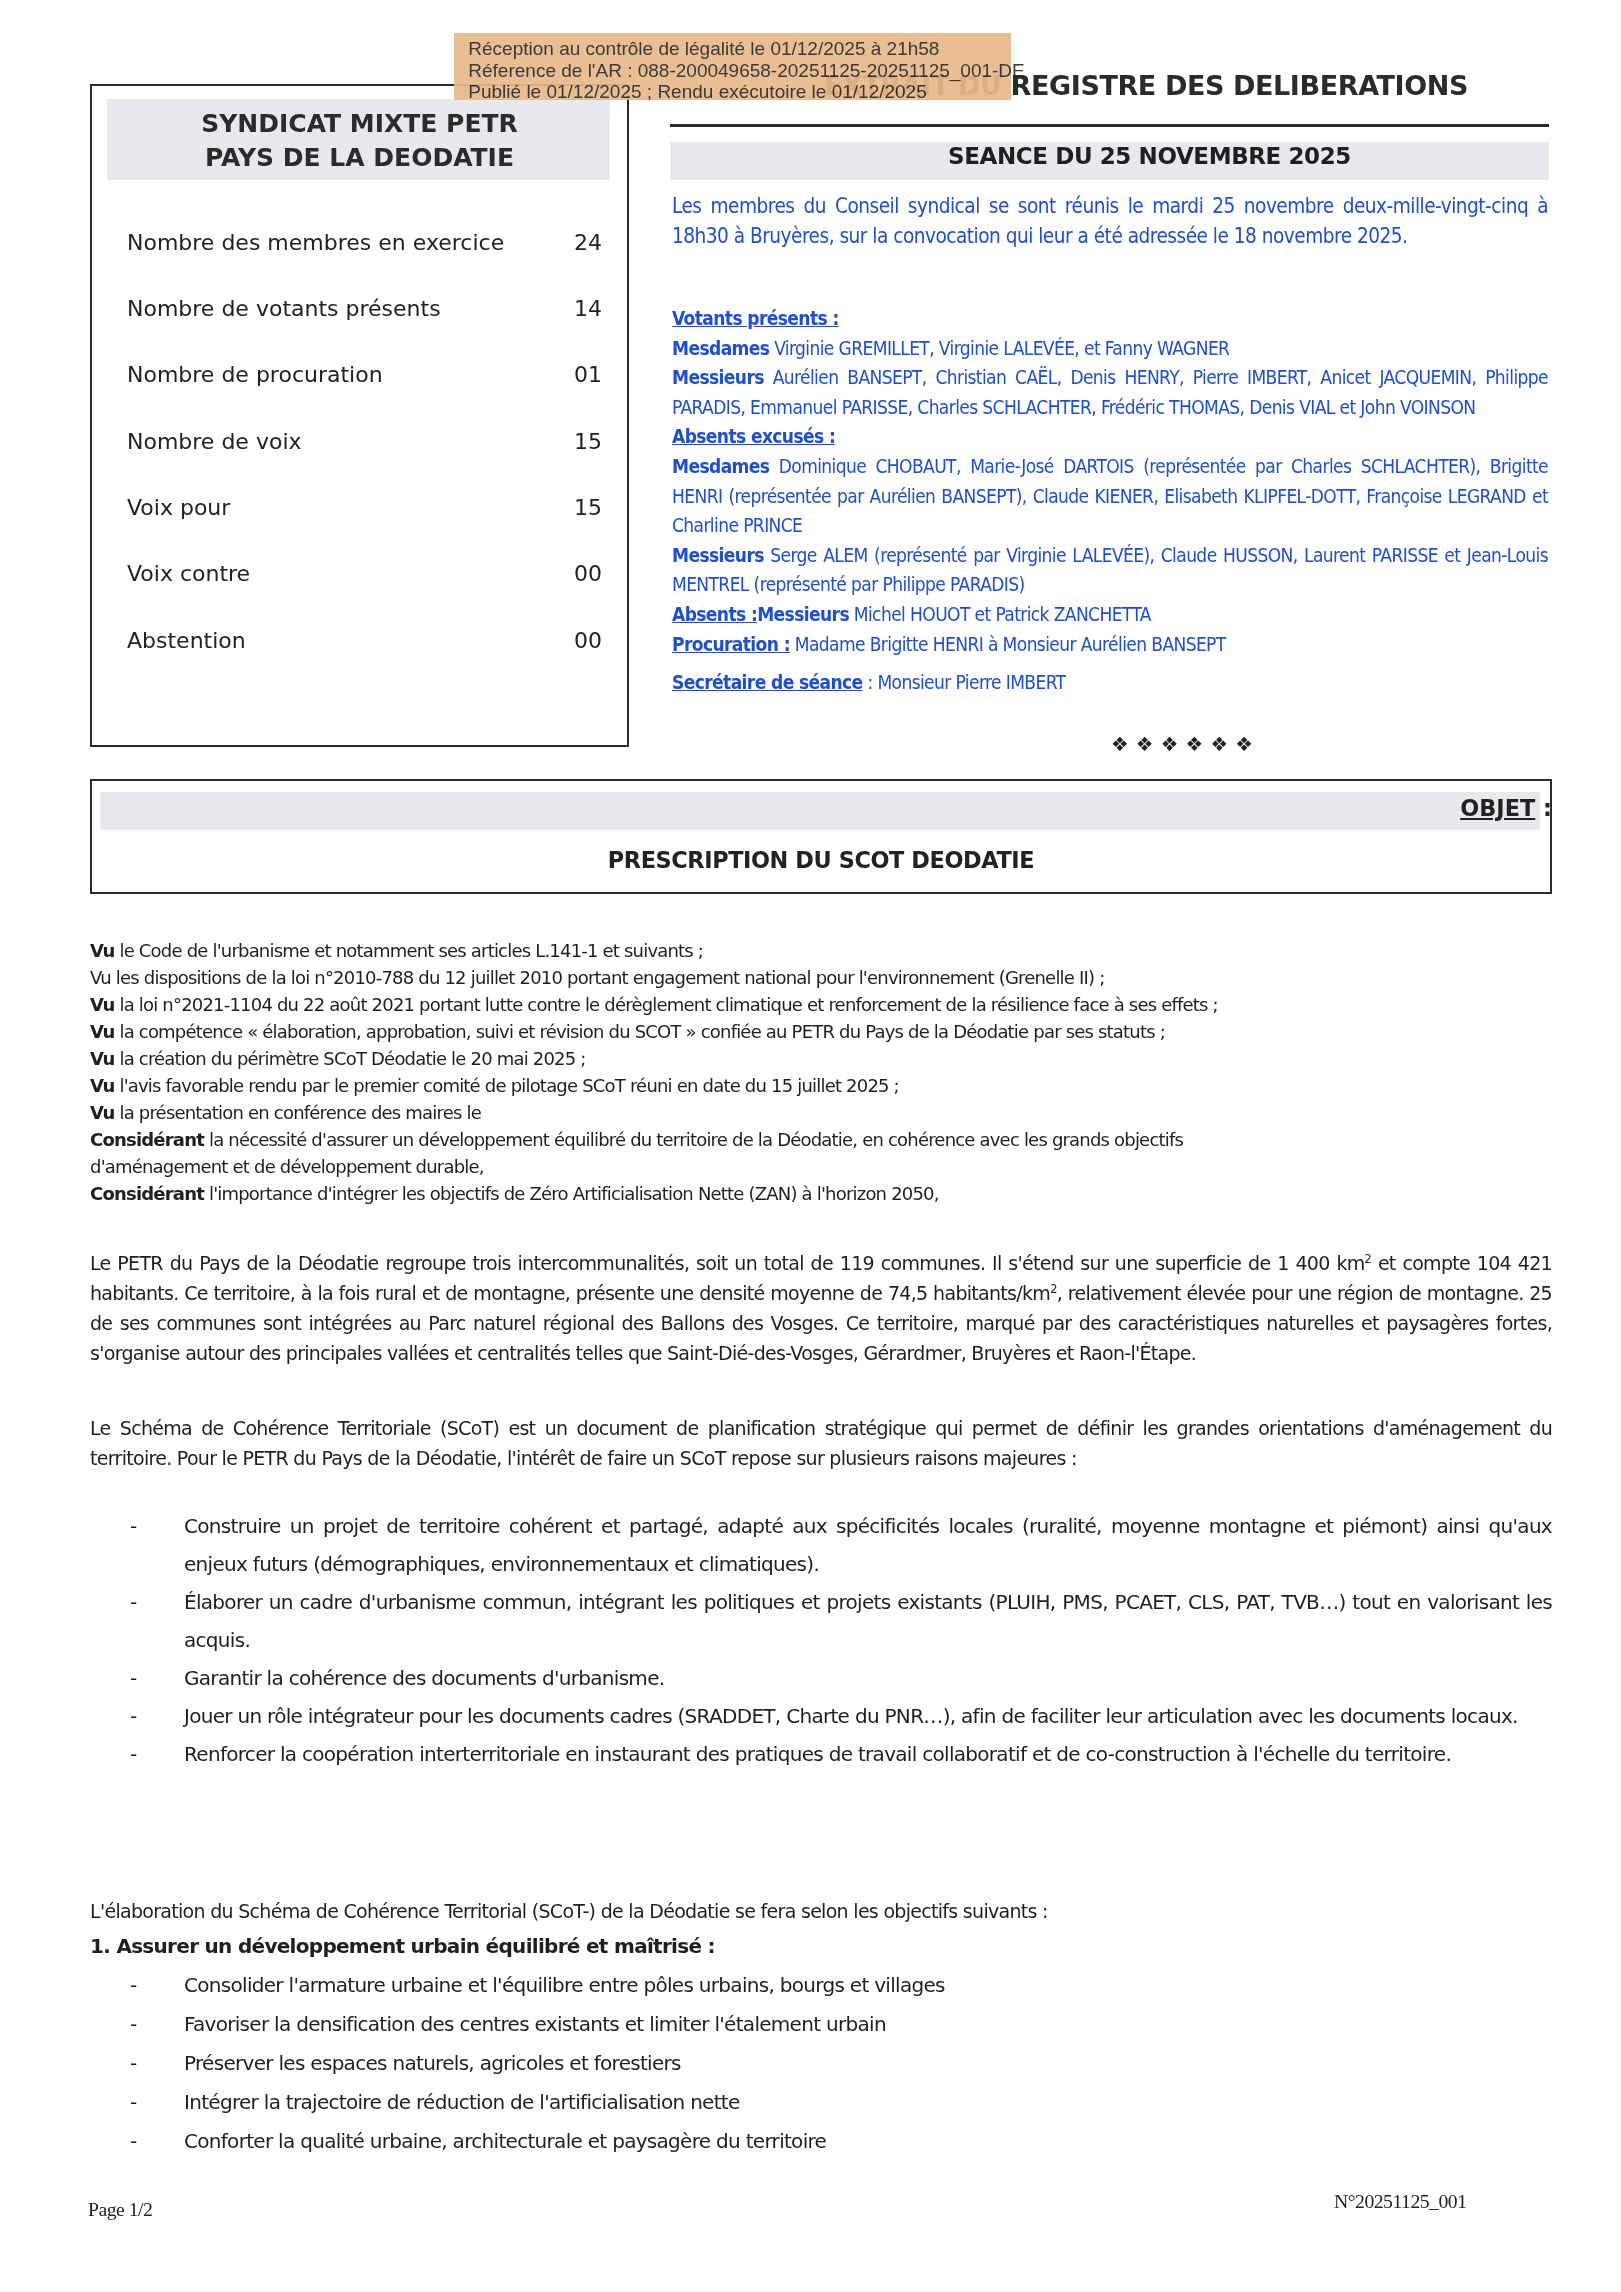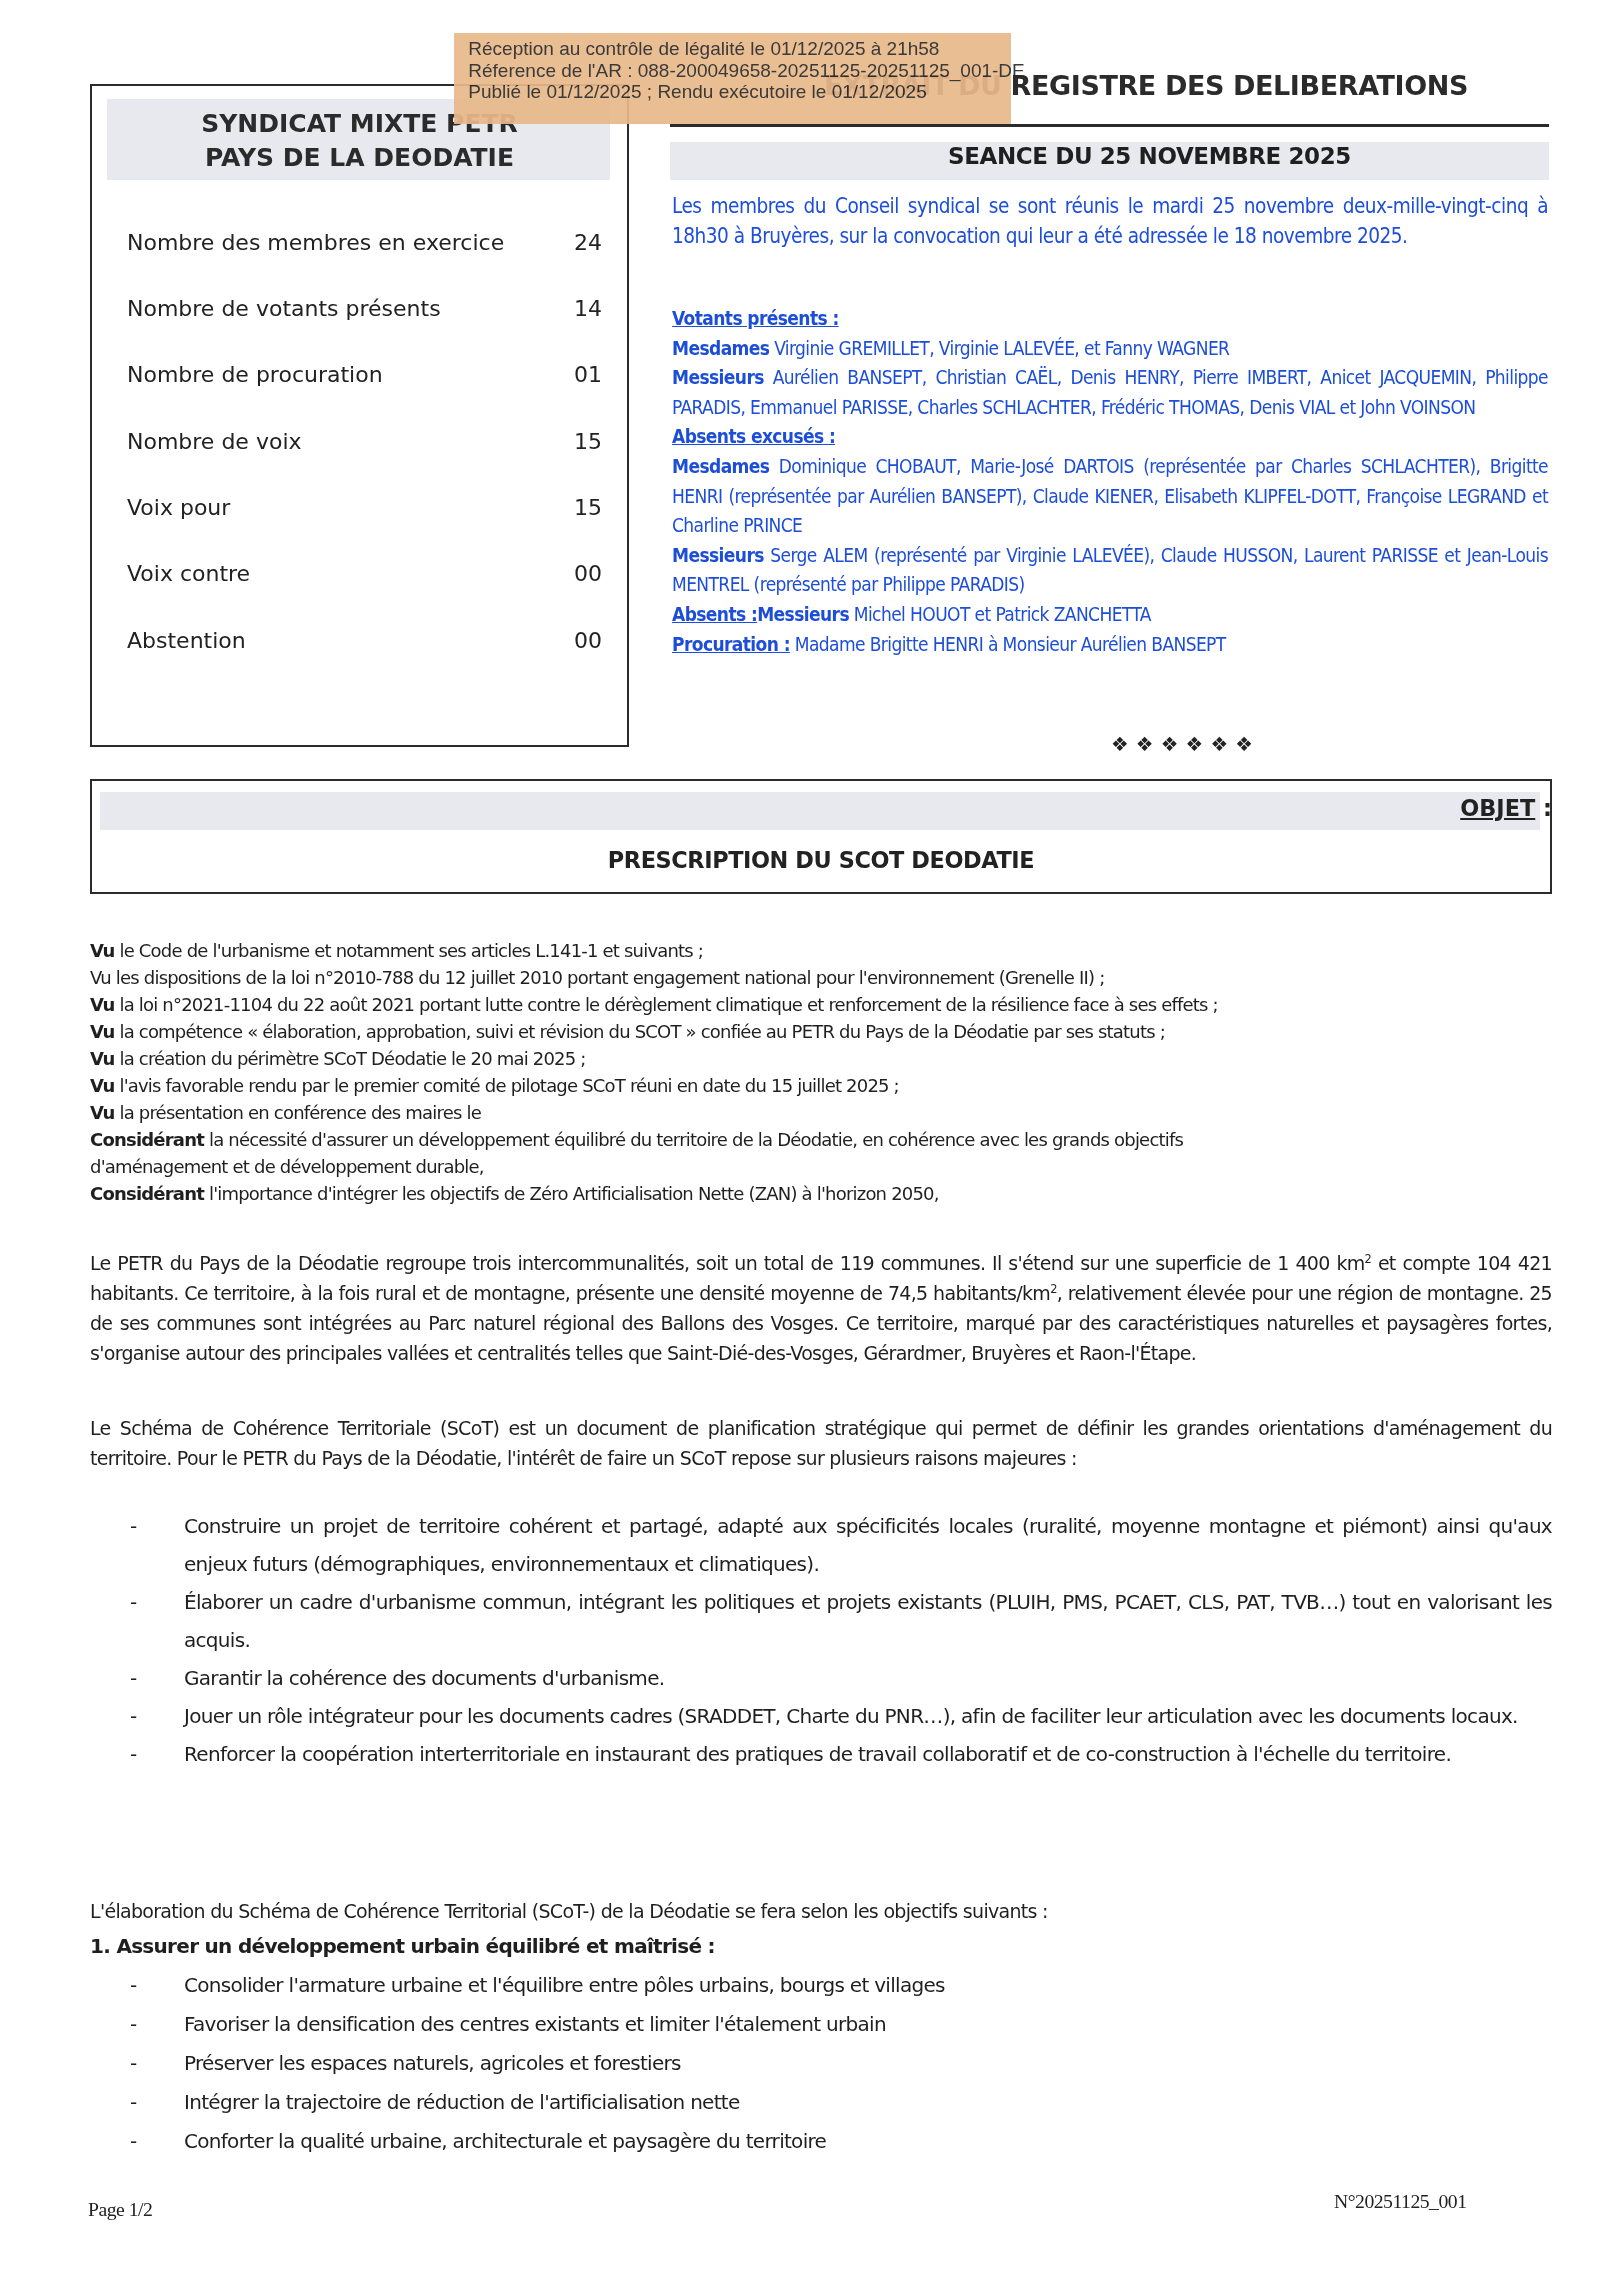--- a/index.html
+++ b/index.html
@@ -5,21 +5,21 @@
   html, body { margin: 0; padding: 0; background: #ffffff; }
   body {
     width: 1621px; height: 2293px; position: relative; overflow: hidden;
     font-family: "Liberation Sans", "DejaVu Sans", sans-serif;
     color: #1f1f1f;
   }
   .abs { position: absolute; }
 
   
   .stamp {
-    left: 454px; top: 33px; width: 557px; height: 91px;
+    left: 454px; top: 33px; width: 557px; height: 67px;
     background: #e9b98a; opacity: 0.92;
     font-family: "Liberation Sans", sans-serif;
     font-size: 19px; line-height: 21.5px; color: #2a2a2a;
     padding: 5.4px 0 0 14.3px; box-sizing: border-box; z-index: 5;
   }
   .stamp div { white-space: nowrap; }
 
   
   .leftbox {
     left: 90px; top: 84px; width: 539px; height: 663px;
@@ -169,20 +169,21 @@
 
 <div class="abs rightcol small" style="top:304px">
   <div><span class="u">Votants présents :</span></div>
   <div><span class="b">Mesdames</span> <span>Virginie GREMILLET, Virginie LALEVÉE, et Fanny WAGNER</span></div>
   <div><span class="b">Messieurs</span> <span>Aurélien BANSEPT, Christian CAËL, Denis HENRY, Pierre IMBERT, Anicet JACQUEMIN, Philippe PARADIS, Emmanuel PARISSE, Charles SCHLACHTER, Frédéric THOMAS, Denis VIAL et John VOINSON</span></div>
   <div><span class="u">Absents excusés :</span></div>
   <div><span class="b">Mesdames</span> <span>Dominique CHOBAUT, Marie-José DARTOIS (représentée par Charles SCHLACHTER), Brigitte HENRI (représentée par Aurélien BANSEPT), Claude KIENER, Elisabeth KLIPFEL-DOTT, Françoise LEGRAND et Charline PRINCE</span></div>
   <div><span class="b">Messieurs</span> <span>Serge ALEM (représenté par Virginie LALEVÉE), Claude HUSSON, Laurent PARISSE et Jean-Louis MENTREL (représenté par Philippe PARADIS)</span></div>
   <div><span class="u">Absents :</span><span class="b">Messieurs</span> <span>Michel HOUOT et Patrick ZANCHETTA</span></div>
   <div><span class="u">Procuration :</span> <span>Madame Brigitte HENRI à Monsieur Aurélien BANSEPT</span></div>
+  <div style="margin-top:9px"><span class="u">Secrétaire de séance</span> <span>: Monsieur Pierre IMBERT</span></div>
 </div>
 <div class="abs diamonds">❖❖❖❖❖❖</div>
 
 <div class="abs objbox"></div>
 <div class="abs objband"></div>
 <div class="abs obj-label"><span style="text-decoration:underline">OBJET</span><span> :</span></div>
 <div class="abs obj-title">PRESCRIPTION DU SCOT DEODATIE</div>
 
 <div class="abs vu-block">
   <div><b>Vu</b><span> le Code de l'urbanisme et notamment ses articles L.141-1 et suivants ;</span></div>

